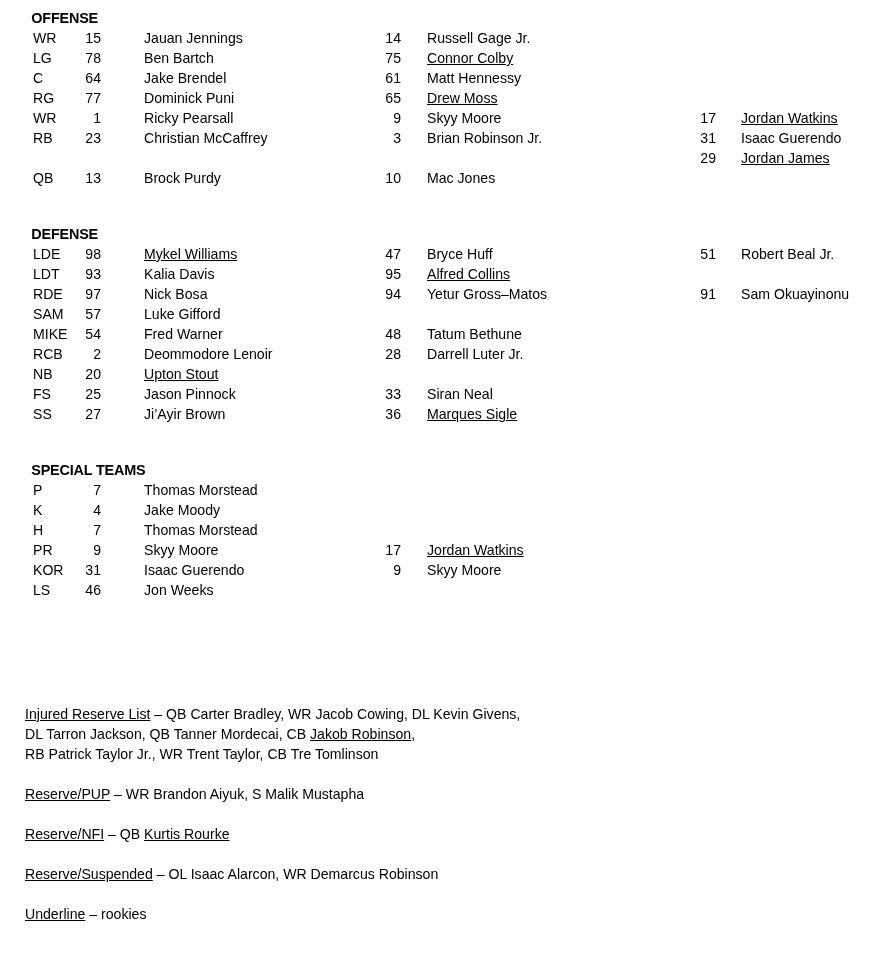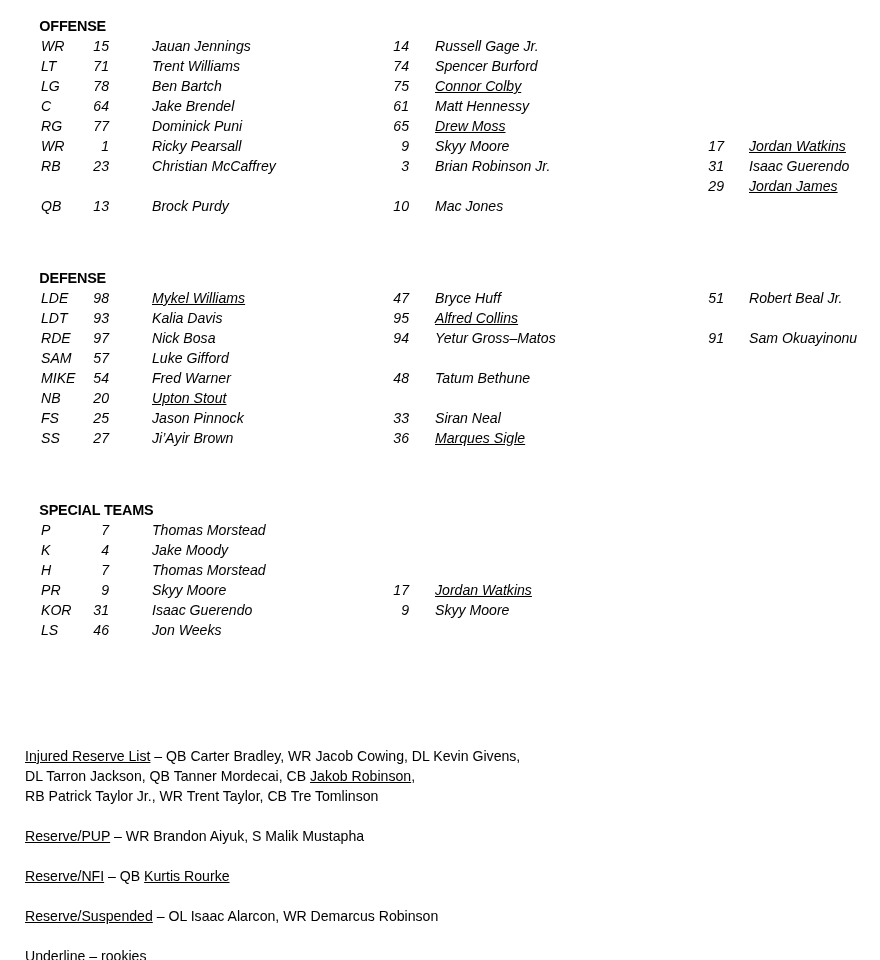--- a/index.html
+++ b/index.html
@@ -16,42 +16,41 @@
     overflow: hidden;
   }
   #sheet {
     position: relative;
     width: 880px;
     height: 960px;
     padding: 0;
   }
 
   
-  .section { margin: 16px; padding: 0; }
+  .section { margin: 8px; padding: 0; }
 
   .sec-head {
     font-size: 15.5px;
     font-weight: bold;
     letter-spacing: -0.2px;
     line-height: 20px;
     height: 20px;
     padding-left: 25px;
     white-space: nowrap;
     font-stretch: condensed;
     transform: scaleX(0.93);
     transform-origin: left center;
   }
 
   .row {
     height: 20px;
     line-height: 20px;
     position: relative;
     white-space: nowrap;
     font-size: 15px;
-    font-style: italic;
   }
   .row.spacer { height: 20px; }
 
   .cell {
     position: absolute;
     top: 0;
     line-height: 20px;
     white-space: nowrap;
     font-size: 15px;
     transform: scaleX(0.94);
@@ -67,21 +66,21 @@
   
   .num3  { left: 670px; width: 38px; text-align: right; transform-origin: right center; }
   .name3 { left: 733px; transform-origin: left center; }
 
   .rookie { text-decoration: underline; text-underline-offset: 1px; }
 
   
   .notes {
     position: absolute;
     left: 25px;
-    top: 730px;
+    top: 696px;
     width: 820px;
     font-size: 15px;
   }
   .note {
     line-height: 20px;
     font-size: 15px;
     margin-bottom: 20px;
     white-space: normal;
     transform: scaleX(0.94);
     transform-origin: left center;
@@ -100,27 +99,20 @@
       <div class="section">
         <div class="sec-head">OFFENSE</div>
         <div class="row">
           <span class="cell pos">WR</span>
           <span class="cell num1">15</span>
           <span class="cell name1">Jauan Jennings</span>
           <span class="cell num2">14</span>
           <span class="cell name2">Russell Gage Jr.</span>
         </div>
         <div class="row">
-          <span class="cell pos">LT</span>
-          <span class="cell num1">71</span>
-          <span class="cell name1">Trent Williams</span>
-          <span class="cell num2">74</span>
-          <span class="cell name2">Spencer Burford</span>
-        </div>
-        <div class="row">
           <span class="cell pos">LG</span>
           <span class="cell num1">78</span>
           <span class="cell name1">Ben Bartch</span>
           <span class="cell num2">75</span>
           <span class="cell name2 rookie">Connor Colby</span>
         </div>
         <div class="row">
           <span class="cell pos">C</span>
           <span class="cell num1">64</span>
           <span class="cell name1">Jake Brendel</span>
@@ -196,20 +188,27 @@
           <span class="cell pos">SAM</span>
           <span class="cell num1">57</span>
           <span class="cell name1">Luke Gifford</span>
         </div>
         <div class="row">
           <span class="cell pos">MIKE</span>
           <span class="cell num1">54</span>
           <span class="cell name1">Fred Warner</span>
           <span class="cell num2">48</span>
           <span class="cell name2">Tatum Bethune</span>
+        </div>
+        <div class="row">
+          <span class="cell pos">RCB</span>
+          <span class="cell num1">2</span>
+          <span class="cell name1">Deommodore Lenoir</span>
+          <span class="cell num2">28</span>
+          <span class="cell name2">Darrell Luter Jr.</span>
         </div>
         <div class="row">
           <span class="cell pos">NB</span>
           <span class="cell num1">20</span>
           <span class="cell name1 rookie">Upton Stout</span>
         </div>
         <div class="row">
           <span class="cell pos">FS</span>
           <span class="cell num1">25</span>
           <span class="cell name1">Jason Pinnock</span>

